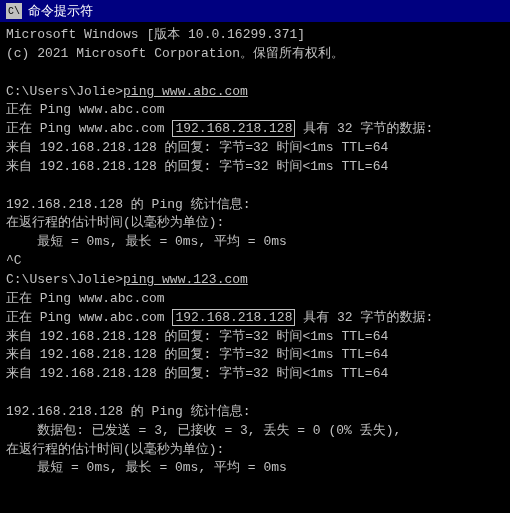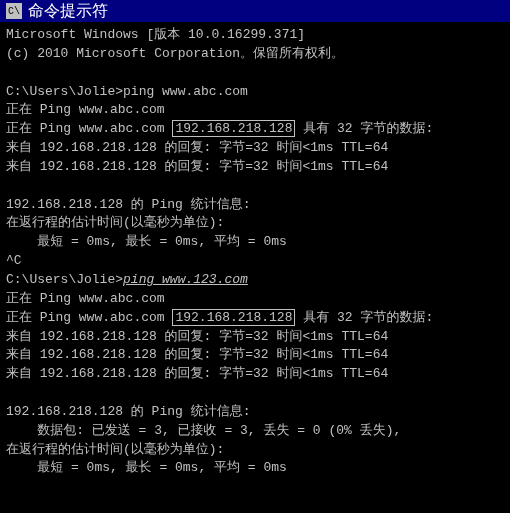--- a/index.html
+++ b/index.html
@@ -42,21 +42,21 @@
       background: #c0c0c0;
       display: flex;
       align-items: center;
       justify-content: center;
       font-size: 10px;
       color: black;
     }
 
     .title-bar-text {
       flex: 1;
-      font-size: 16px;
+      font-size: 13px;
     }
 
     .terminal {
       background: #000000;
       color: #c0c0c0;
       flex: 1;
       padding: 4px 6px;
       overflow: hidden;
       font-family: 'Courier New', Courier, monospace;
       font-size: 13px;
@@ -71,33 +71,33 @@
 </head>
 <body>
 
 <div class="window">
   <div class="title-bar">
     <div class="title-bar-icon">C\</div>
     <span class="title-bar-text">命令提示符</span>
   </div>
   <div class="terminal" id="terminal-output">
       <span class="line">Microsoft Windows [版本 10.0.16299.371]</span>
-      <span class="line">(c) 2010 Microsoft Corporation。保留所有权利。</span>
+      <span class="line">(c) 2021 Microsoft Corporation。保留所有权利。</span>
       <span class="line"> </span>
-      <span class="line"><span>C:\Users\Jolie&gt;</span><span style="">ping www.abc.com</span></span>
+      <span class="line"><span>C:\Users\Jolie&gt;</span><span style="text-decoration: underline;">ping www.abc.com</span></span>
       <span class="line">正在 Ping www.abc.com </span>
       <span class="line">正在 Ping www.abc.com <span style="border: 1px solid rgb(192, 192, 192); padding: 0px 2px;">192.168.218.128</span> 具有 32 字节的数据:</span>
       <span class="line">来自 192.168.218.128 的回复: 字节=32 时间&lt;1ms TTL=64</span>
       <span class="line">来自 192.168.218.128 的回复: 字节=32 时间&lt;1ms TTL=64</span>
       <span class="line"> </span>
       <span class="line">192.168.218.128 的 Ping 统计信息:</span>
       <span class="line">在返行程的估计时间(以毫秒为单位):</span>
       <span class="line">    最短 = 0ms, 最长 = 0ms, 平均 = 0ms</span>
       <span class="line">^C</span>
-      <span class="line"><span>C:\Users\Jolie&gt;</span><span style="text-decoration: underline; font-style: italic;">ping www.123.com</span></span>
+      <span class="line"><span>C:\Users\Jolie&gt;</span><span style="text-decoration: underline;">ping www.123.com</span></span>
       <span class="line">正在 Ping www.abc.com </span>
       <span class="line">正在 Ping www.abc.com <span style="border: 1px solid rgb(192, 192, 192); padding: 0px 2px;">192.168.218.128</span> 具有 32 字节的数据:</span>
       <span class="line">来自 192.168.218.128 的回复: 字节=32 时间&lt;1ms TTL=64</span>
       <span class="line">来自 192.168.218.128 的回复: 字节=32 时间&lt;1ms TTL=64</span>
       <span class="line">来自 192.168.218.128 的回复: 字节=32 时间&lt;1ms TTL=64</span>
       <span class="line"> </span>
       <span class="line">192.168.218.128 的 Ping 统计信息:</span>
       <span class="line">    数据包: 已发送 = 3, 已接收 = 3, 丢失 = 0 (0% 丢失),</span>
       <span class="line">在返行程的估计时间(以毫秒为单位):</span>
       <span class="line">    最短 = 0ms, 最长 = 0ms, 平均 = 0ms</span>

